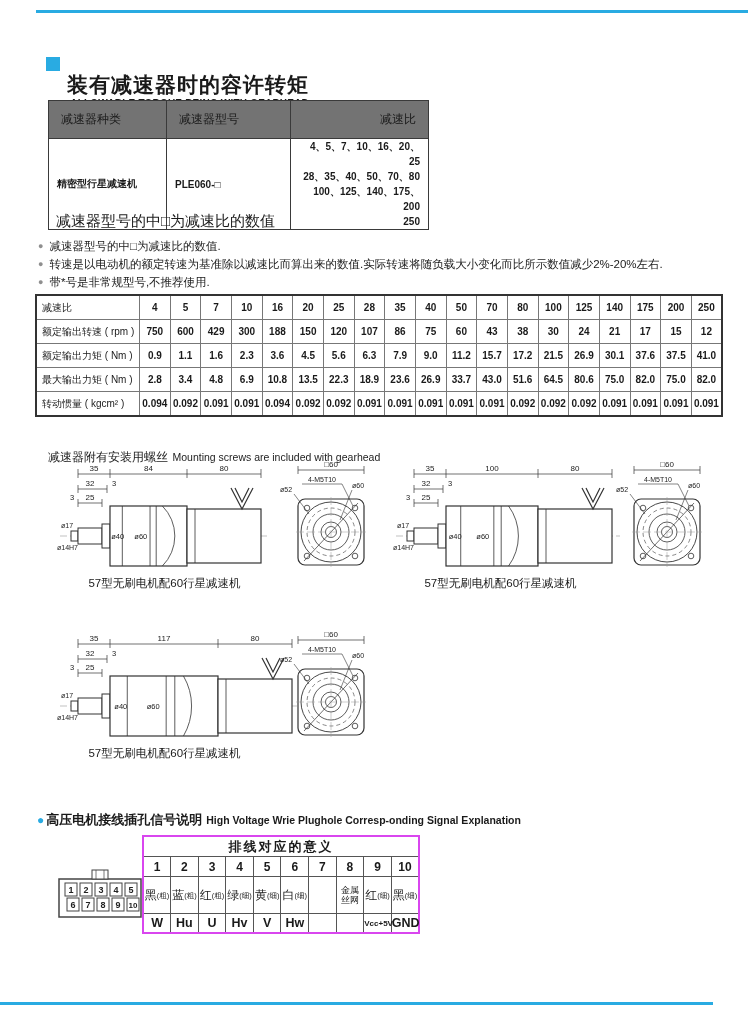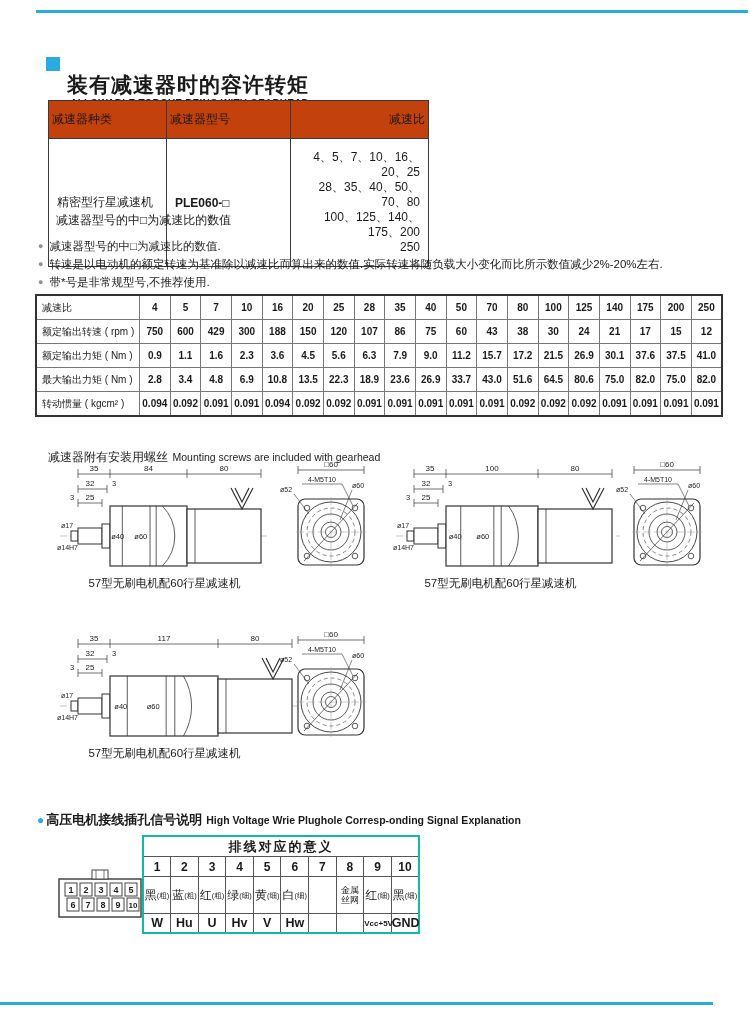--- a/index.html
+++ b/index.html
@@ -11,26 +11,26 @@
 
   
   .title-row{position:absolute;left:46px;top:50px;display:flex;align-items:flex-start;}
   .title-sq{width:14px;height:14px;margin-top:7px;margin-right:7px;}
   .title-zh{font-size:21px;font-weight:bold;letter-spacing:1px;line-height:26px;margin-top:22px;}
   .title-en{font-size:10px;font-weight:bold;letter-spacing:.2px;text-align:right;}
 
   
   .gh-table{position:absolute;left:48px;top:100px;width:380px;border-collapse:collapse;table-layout:fixed;}
   .gh-table td,.gh-table th{border:1px solid #3a3a3a;}
-  .gh-table th{background:#c2410c;height:37px;font-size:12px;font-weight:normal;text-align:left;padding:0 3px;}
+  .gh-table th{background:#737373;height:37px;font-size:12px;font-weight:normal;text-align:left;padding:0 12px;}
   .gh-table th.r{text-align:right;}
-  .gh-table td{height:70px;vertical-align:middle;font-size:12px;padding:11px 8px;}
+  .gh-table td{height:70px;vertical-align:middle;font-size:10px;padding:0 8px;font-weight:bold;}
   .gh-model{font-weight:600;font-size:12.5px;}
   .gh-ratios{font-size:11px;line-height:15px;text-align:right;padding-right:8px!important;}
-  .gh-note{position:absolute;left:56px;top:212px;font-size:12px;}
+  .gh-note{position:absolute;left:56px;top:212px;font-size:15px;}
 
   
   .notes{position:absolute;left:38px;top:237px;font-size:11.5px;line-height:18px;}
   .note-dot{color:#8f8f8f;font-size:9px;margin-right:6px;vertical-align:1px;}
 
   
   .rt{position:absolute;left:35px;top:294px;width:688px;border-collapse:collapse;table-layout:fixed;border:2px solid #333;}
   .rt td{border:1px solid #777;height:23px;padding:0;}
   .rt .rt-label{width:97px;font-size:10px;text-align:left;padding-left:5px;}
   .rt .rt-val{font-size:10px;font-weight:bold;text-align:center;}
@@ -50,21 +50,21 @@
   .drawing-caption{width:225px;text-align:center;font-size:11.5px;margin-top:0;}
   #drawing-1{left:52px;top:458px;}
   #drawing-2{left:388px;top:458px;}
   #drawing-3{left:52px;top:628px;}
 
   
   .sig-head{position:absolute;left:37px;top:810px;}
   .sig-zh{font-size:13px;font-weight:bold;}
   .sig-en{font-size:10.5px;font-weight:bold;margin-left:4px;}
   .connector{position:absolute;left:56px;top:866px;}
-  .st{position:absolute;left:142px;top:835px;width:278px;border-collapse:collapse;table-layout:fixed;border:2px solid #14b8a6;}
+  .st{position:absolute;left:142px;top:835px;width:278px;border-collapse:collapse;table-layout:fixed;border:2px solid #d946ef;}
   .st td{border:1px solid #555;text-align:center;padding:0;}
   .st-title{height:19px;font-size:13px;font-weight:bold;letter-spacing:2px;}
   .st-pin{height:19px;font-size:12px;font-weight:bold;}
   .st-wire{height:36px;font-size:12px;}
   .st-sub{font-size:7.5px;vertical-align:1px;}
   .st-mesh{font-size:9px;line-height:10px;}
   .st-sig{height:18px;font-size:12.5px;font-weight:bold;}
   .st-small{font-size:8px;font-weight:bold;}
 </style>
 </head>

